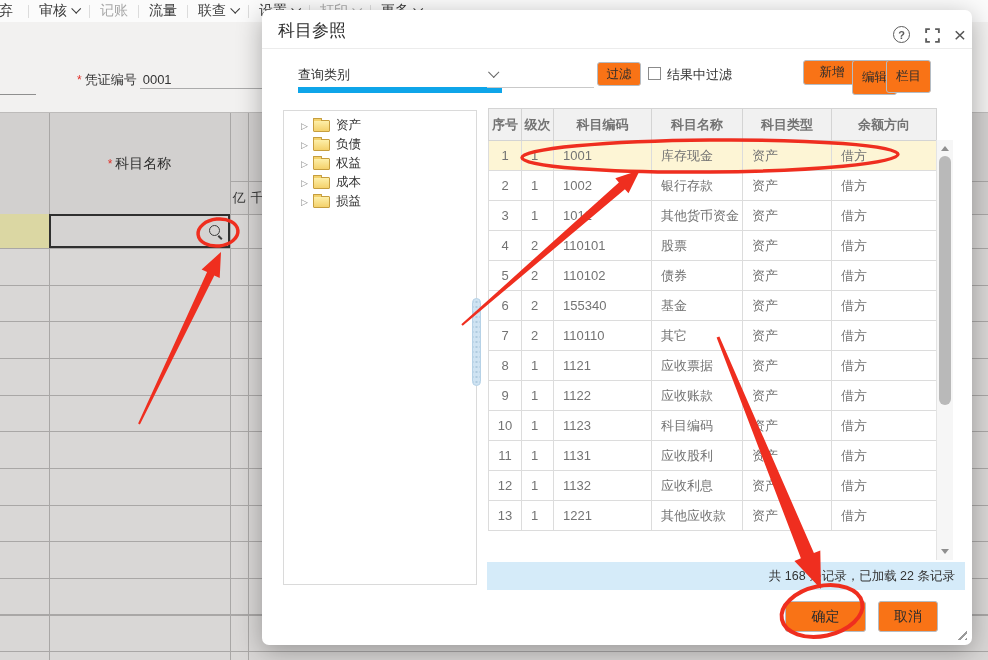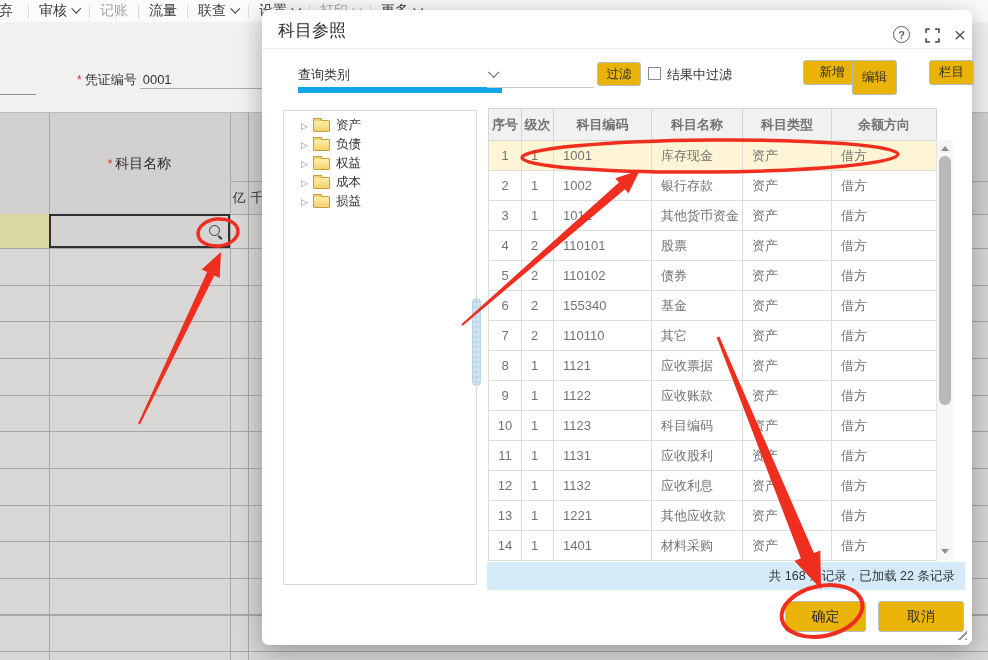--- a/index.html
+++ b/index.html
@@ -62,30 +62,30 @@
   #ico-max{left:661px;}
   #ico-close{left:689px;font-size:21px;line-height:16px;color:#555;}
 
   
   #sel-category{position:absolute;left:16px;top:52px;width:204px;height:25px;
                 border-bottom:6px solid #0ea5e9;font-size:13px;color:#333;line-height:25px;cursor:pointer;margin-left:20px;}
   #sel-category .chev{position:absolute;right:5px;top:10px;color:#666;width:7px;height:7px;}
   #filter-input{position:absolute;left:225px;top:52px;width:103px;height:25px;
                 border:none;border-bottom:1px solid #c9c9c9;background:transparent;outline:none;
                 font-size:13px;padding:0 2px;}
-  .btn{position:absolute;background:#eab308;border:1px solid #b4bcc4;border-radius:3px;
+  .btn{position:absolute;background:#f97316;border:1px solid #b4bcc4;border-radius:3px;
        font-size:12.5px;color:#2d2d2d;display:flex;align-items:center;justify-content:center;
        cursor:pointer;box-sizing:border-box;font-family:inherit;}
   #btn-filter{left:335px;top:52px;width:44px;height:24px;}
   #chk-result{position:absolute;left:386px;top:57px;width:13px;height:13px;border:1px solid #8b8b8b;
               background:#fff;box-sizing:border-box;cursor:pointer;}
   #chk-label{position:absolute;left:405px;top:56px;font-size:13px;color:#333;}
   #btn-new{left:541px;top:50px;width:58px;height:25px;}
   #btn-edit{left:590px;top:50px;width:45px;height:35px;}
-  #btn-cols{left:667px;top:50px;width:45px;height:25px;}
+  #btn-cols{left:624px;top:50px;width:45px;height:33px;}
 
   
   #tree{position:absolute;left:21px;top:100px;width:194px;height:475px;border:1px solid #dadada;
         background:#fff;box-sizing:border-box;padding-top:5px;overflow:hidden;}
   .tree-item{height:19px;display:flex;align-items:center;padding-left:17px;font-size:12.5px;
              color:#333;cursor:pointer;}
   .expander{font-size:9px;color:#8a8a8a;width:10px;}
   .folder{width:15px;height:10px;background:linear-gradient(#fdefa9,#f4d16b);
           border:1px solid #c69e3e;border-radius:1px;position:relative;margin:0 6px 0 2px;flex:none;}
   .folder::before{content:"";position:absolute;top:-3px;left:-1px;width:7px;height:2px;
@@ -113,21 +113,21 @@
   #sb-up{top:6px;border-bottom:5px solid #8f8f8f;}
   #sb-down{bottom:6px;border-top:5px solid #8f8f8f;}
   #sb-thumb{position:absolute;left:2px;top:16px;width:12px;height:249px;background:#b9b9b9;
             border-radius:6px;cursor:grab;}
 
   
   #status-bar{position:absolute;left:225px;top:552px;width:478px;height:28px;background:#d5ebf9;
               font-size:12.5px;color:#333;line-height:28px;text-align:right;padding-right:10px;
               box-sizing:border-box;}
   #btn-ok{left:523px;top:591px;width:81px;height:31px;font-size:14px;}
-  #btn-cancel{left:616px;top:591px;width:86px;height:31px;font-size:14px;}
+  #btn-cancel{left:616px;top:591px;width:60px;height:31px;font-size:14px;}
   #resize-handle{position:absolute;right:5px;bottom:5px;width:13px;height:13px;
        background:repeating-linear-gradient(135deg,transparent 0 3px,#9a9a9a 3px 4.5px);
        clip-path:polygon(100% 0,100% 100%,0 100%);cursor:nwse-resize;}
 
   
   #annotations{position:absolute;left:0;top:0;width:988px;height:660px;z-index:50;
                pointer-events:none;}
 </style>
 </head>
 <body>
@@ -370,28 +370,20 @@
               <td class="c5">借方</td>
             </tr>
             <tr>
               <td class="c0">13</td>
               <td class="c1">1</td>
               <td class="c2">1221</td>
               <td class="c3">其他应收款</td>
               <td class="c4">资产</td>
               <td class="c5">借方</td>
             </tr>
-            <tr>
-              <td class="c0">14</td>
-              <td class="c1">1</td>
-              <td class="c2">1401</td>
-              <td class="c3">材料采购</td>
-              <td class="c4">资产</td>
-              <td class="c5">借方</td>
-            </tr>
           </tbody>
       </table>
     </div>
 
     <div id="vscroll">
       <div class="sb-arrow" id="sb-up"></div>
       <div id="sb-thumb"></div>
       <div class="sb-arrow" id="sb-down"></div>
     </div>
 

